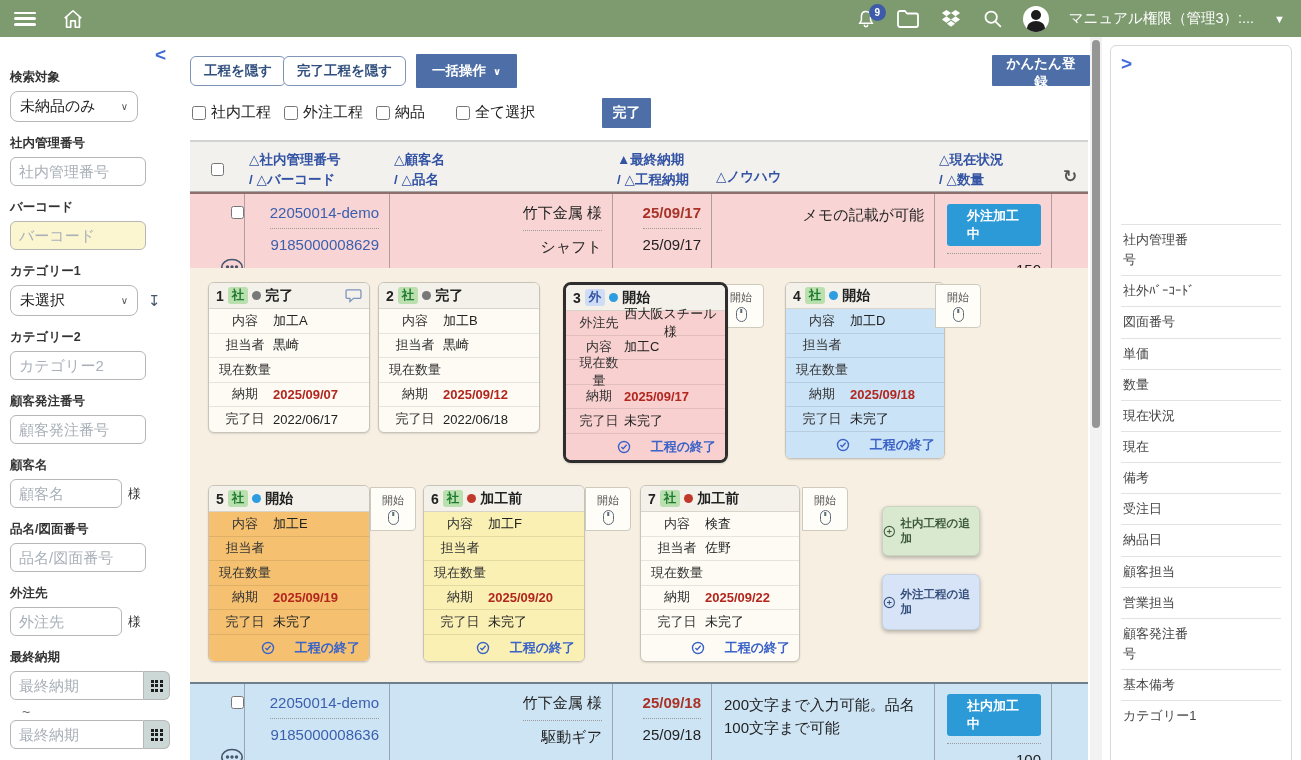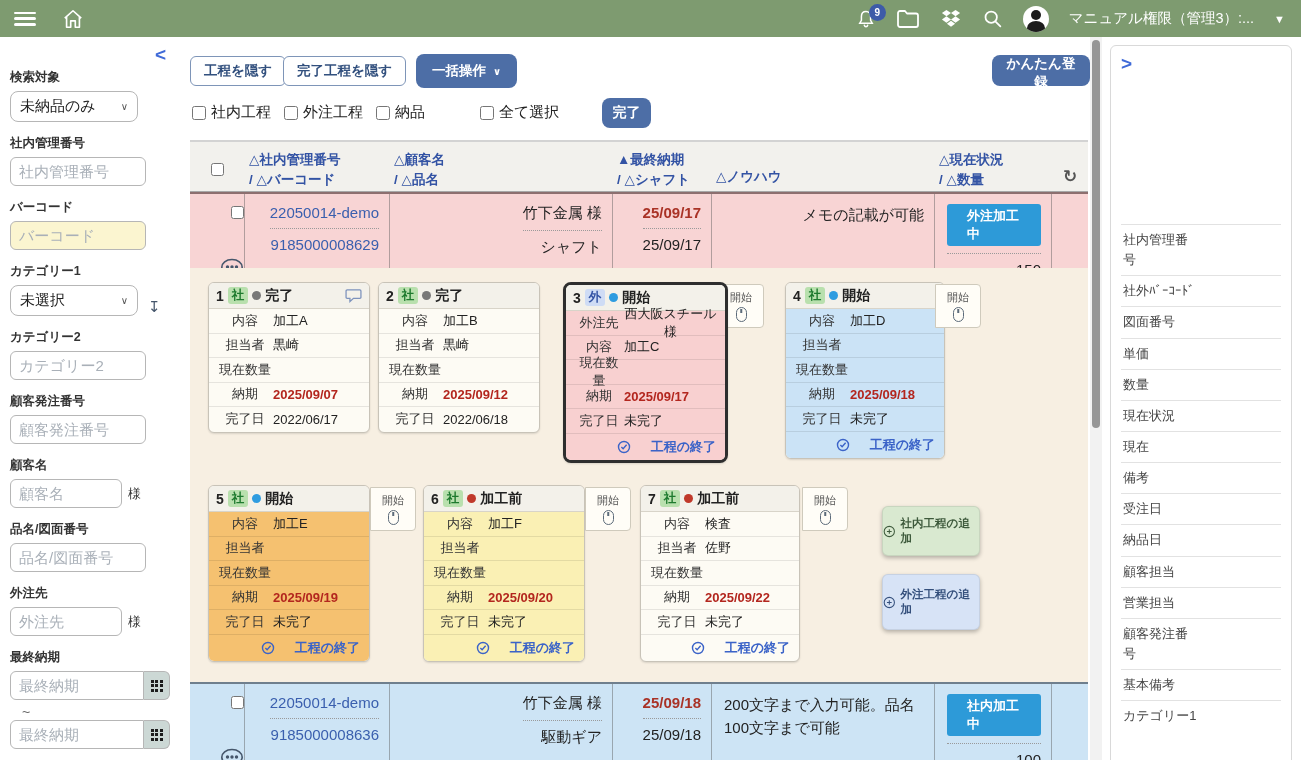--- a/index.html
+++ b/index.html
@@ -44,40 +44,40 @@
   .inline-row { display:flex; align-items:center; gap:6px; }
   .suffix { font-size:13px; color:#333; }
   .date-group { display:flex; align-items:stretch; width:160px; }
   .date-group .f-input { border-radius:6px 0 0 6px; width:134px; }
   .cal-btn { width:26px; border:1px solid #b6b6b6; border-left:none; border-radius:0 6px 6px 0;
     background:#ccd8d5; display:flex; align-items:center; justify-content:center; cursor:pointer; }
   .cal-grid { display:grid; grid-template-columns:repeat(3,3px); grid-template-rows:repeat(3,3px);
     gap:1.5px; }
   .cal-grid i { background:#1d1d1d; }
   .tilde { font-size:14px; color:#666; margin:4px 0 0 12px; }
-  .cat-row { display:flex; align-items:flex-end; gap:10px; }
+  .cat-row { display:flex; align-items:center; gap:10px; }
   .filter-dl { color:#45566b; font-size:15px; cursor:pointer; }
 
   
   .main { position:absolute; left:180px; top:37px; width:910px; height:723px; background:#fff; }
   .btn-outline { position:absolute; height:30px; background:#fff; border:1px solid #7e95b8;
     border-radius:6px; color:#32507e; font-weight:bold; font-size:13.5px; padding:0 13px; cursor:pointer;
     font-family:inherit; }
-  .btn-blue { background:#4d6ea6; border:none; color:#fff; font-weight:bold; border-radius:8px;
+  .btn-blue { background:#4d6ea6; border:none; color:#fff; font-weight:bold; border-radius:1px;
     cursor:pointer; font-family:inherit; }
   #btn-hide { left:10px; top:19px; }
   #btn-hide-comp { left:103px; top:19px; }
   #btn-bulk { position:absolute; left:236px; top:17px; height:34px; padding:0 16px; font-size:13.5px;
     display:flex; align-items:center; gap:7px; }
   #btn-easy { position:absolute; left:812px; top:18px; height:31px; padding:0 13px; font-size:13.5px; }
   .chk-row { position:absolute; left:12px; top:66px; display:flex; align-items:center; font-size:15px;
     color:#222; }
   .chk-item { display:flex; align-items:center; gap:5px; margin-right:13px; }
   .chk-item input { width:14px; height:14px; cursor:pointer; }
-  .chk-item.spaced { margin-left:42px; }
+  .chk-item.spaced { margin-left:18px; }
   #btn-complete { position:absolute; left:422px; top:61px; width:49px; height:30px; font-size:14px; }
 
   
   .tbl-grid { display:grid; grid-template-columns:55px 145px 223px 99px 223px 117px 36px; }
   .thead { position:absolute; left:10px; top:103px; width:898px; height:52px; background:#f2f1ed;
     border-top:2px solid #d3d3d3; border-bottom:1px solid #a8a8a8; color:#3353a4; font-size:13.5px;
     font-weight:bold; }
   .thead .hcell { padding:8px 4px 6px 4px; line-height:1.45; display:flex; flex-direction:column;
     justify-content:center; }
   .thead .hcell.end { justify-content:flex-end; padding-bottom:9px; }
@@ -325,21 +325,21 @@
     <div class="hcell">
       <span>△社内管理番号</span>
       <span>/ △バーコード</span>
     </div>
     <div class="hcell">
       <span>△顧客名</span>
       <span>/ △品名</span>
     </div>
     <div class="hcell">
       <span>▲最終納期</span>
-      <span>/ △シャフト</span>
+      <span>/ △工程納期</span>
     </div>
     <div class="hcell end">
       <span>△ノウハウ</span>
     </div>
     <div class="hcell">
       <span>△現在状況</span>
       <span>/ △数量</span>
     </div>
     <div class="refresh">↻</div>
   </div>

